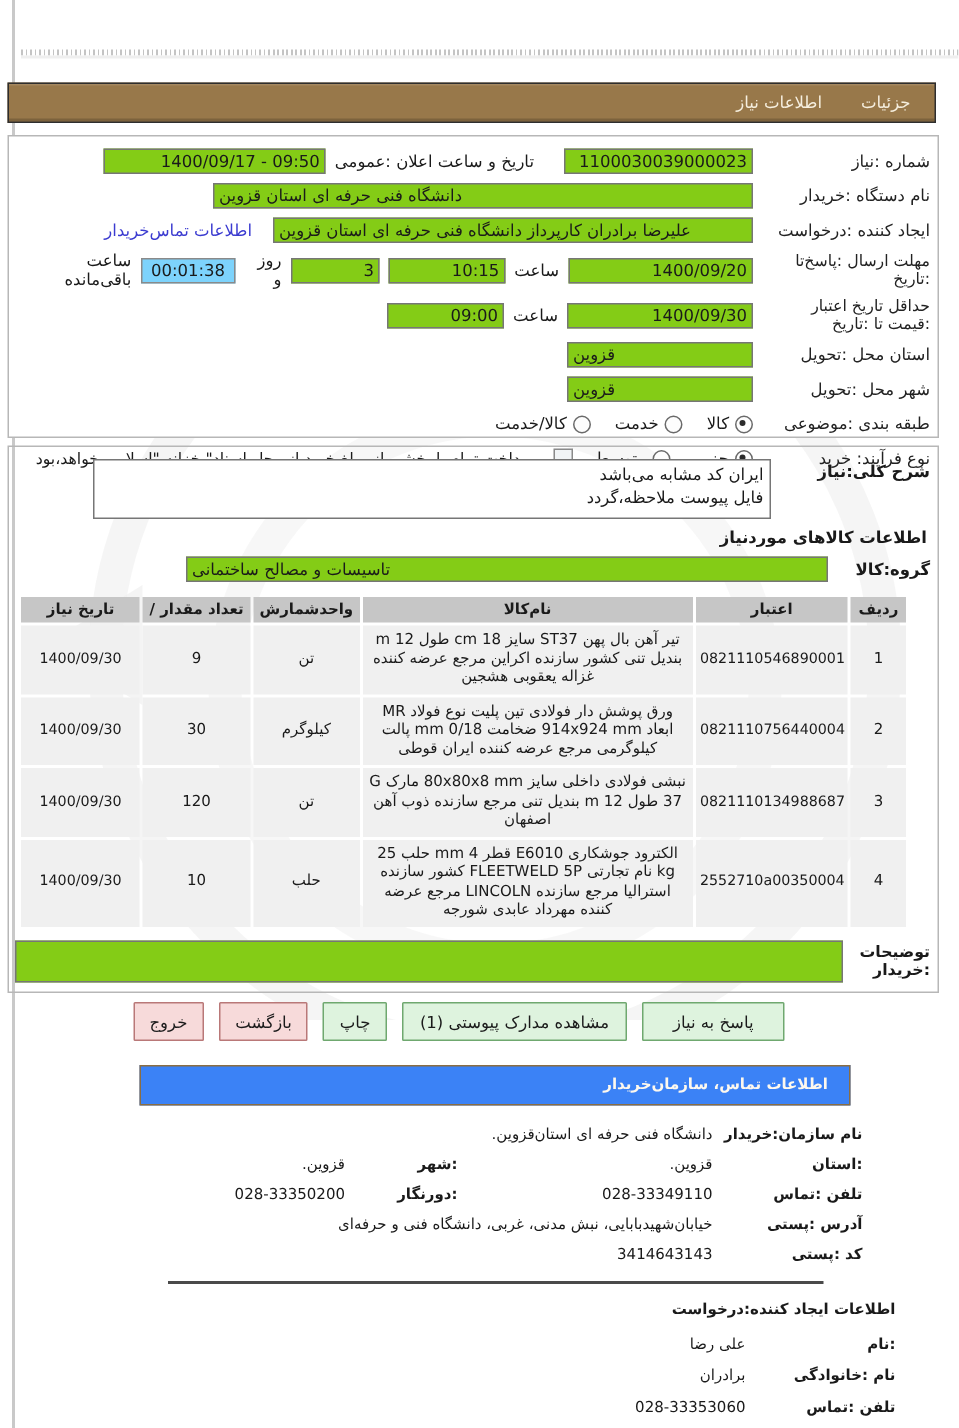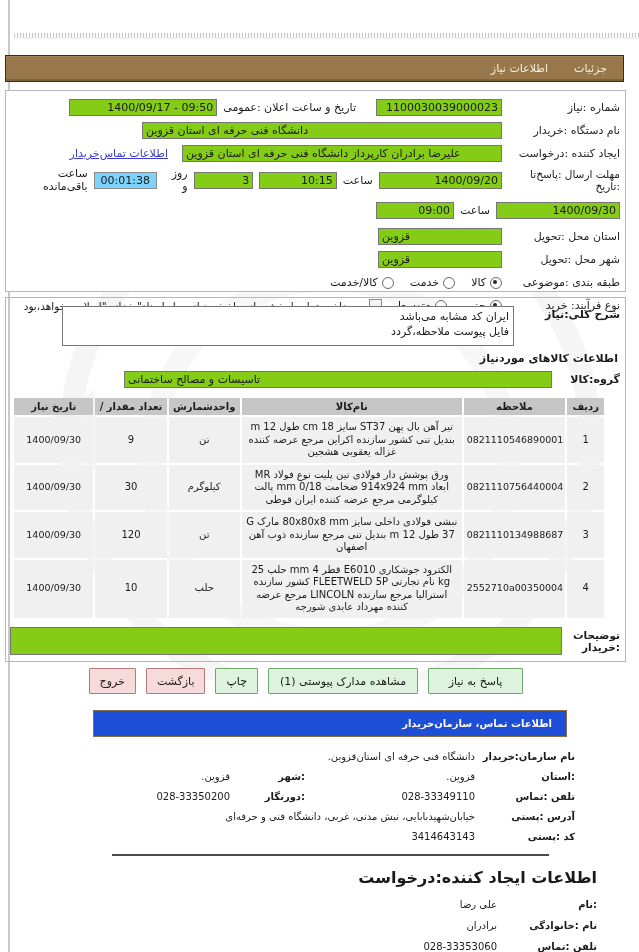--- a/index.html
+++ b/index.html
@@ -26,21 +26,21 @@
   .box{position:absolute;right:13px;left:5px;border:1px solid #b7b7b7;background:#fff;}
   .box1{top:90px;height:202px;padding:7px 5px 0 4px;box-sizing:border-box;}
   .box2{top:297px;min-height:360px;padding:8px 5px 6px 4px;box-sizing:border-box;background:transparent;}
 
   .frow{display:flex;align-items:center;gap:6px;margin-bottom:4px;min-height:19px;}
   .lbl{width:112px;flex:0 0 112px;text-align:right;color:#222;}
   .lbl.two{line-height:12px;font-size:10.5px;}
   .inp{height:15px;border:1px solid #767676;background:#84cc16;padding:0 3px;
     display:flex;align-items:center;justify-content:flex-end;overflow:hidden;white-space:nowrap;}
   .inp.ltr{direction:ltr;}
-  .link{color:#3b3bd0;cursor:pointer;text-decoration:underline;}
+  .link{color:#3b3bd0;cursor:pointer;}
   .count{height:15px;border:1px solid #8a8a8a;background:#7dd3fc;padding:0 6px;
     display:flex;align-items:center;direction:ltr;}
   .radio{width:10px;height:10px;border:1px solid #6a6a6a;border-radius:50%;background:#fdfdfd;
     display:inline-block;position:relative;flex:0 0 10px;}
   .radio.sel::after{content:'';position:absolute;left:2px;top:2px;width:4px;height:4px;
     border-radius:50%;background:#2a2a2a;}
   .chk{width:11px;height:11px;border:1px solid #8a8a8a;background:#f1f4f6;display:inline-block;flex:0 0 11px;}
   .opt{display:flex;align-items:center;gap:4px;text-align:right;}
 
   .sec-title{font-weight:bold;margin:6px 2px 6px 0;}
@@ -69,31 +69,31 @@
   
   .btnbar{position:absolute;top:668px;right:116px;left:0;display:flex;gap:10px;align-items:center;}
   .btn{height:20px;border:1px solid #6fa86f;background:#def3de;border-radius:1px;
     display:flex;align-items:center;justify-content:center;padding:12px 10px;font-size:11px;cursor:pointer;
     font-family:inherit;color:#1a1a1a;}
   .btn.pink{border-color:#b97878;background:#f7dada;}
   .btn.b-reply{min-width:95px;} .btn.b-attach{min-width:150px;}
 
   
   .footer{position:absolute;top:710px;right:0;left:0;font-size:10px;}
-  .fbar{margin:0 72px 14px 93px;height:25px;background:#1d4ed8;border:1px solid #8a6d42;
+  .fbar{margin:0 72px 14px 93px;height:25px;background:#3b82f6;border:1px solid #8a6d42;
     color:#fdf8ee;font-weight:bold;display:flex;align-items:center;padding:0 14px;}
   .fgrid{display:grid;grid-template-columns:100px 170px 75px auto;margin:0 64px 0 40px;
     row-gap:9px;align-items:center;}
   .fgrid .fl{font-weight:bold;text-align:right;}
   .fgrid .fv{text-align:right;}
   .fv.num{direction:ltr;text-align:right;}
   .divider{height:2px;background:#4a4a4a;margin:12px 90px 12px 112px;}
   .cgrid{display:grid;grid-template-columns:100px 190px;margin:0 42px 0 40px;row-gap:10px;}
   .cgrid .fl{font-weight:bold;text-align:right;}
-  .ctitle{font-weight:bold;margin:0 42px 12px 0;font-size:16px;}
+  .ctitle{font-weight:bold;margin:0 42px 12px 0;font-size:10px;}
 </style>
 </head>
 <body>
 
 <div class="left-line"></div>
 <div class="dotted-strip"></div>
 
 <svg class="watermark" viewBox="0 0 639 390">
   <g fill="none" stroke="#dcdcdc" stroke-width="22">
     <circle cx="330" cy="150" r="260" opacity="0.5"></circle>
@@ -127,20 +127,21 @@
     <span class="lbl two"><span>مهلت ارسال :پاسخ‌تا</span><br><span>:تاریخ</span></span>
     <span class="inp ltr" style="width:116px">1400/09/20</span>
     <span>ساعت</span>
     <span class="inp ltr" style="width:70px">10:15</span>
     <span class="inp ltr" style="width:52px">3</span>
     <span>روز و</span>
     <span class="count">00:01:38</span>
     <span>ساعت باقی‌مانده</span>
   </div>
   <div class="frow" style="min-height:26px">
+    <span class="lbl two"><span>حداقل تاریخ اعتبار</span><br><span>:قیمت تا :تاریخ</span></span>
     <span class="inp ltr" style="width:116px">1400/09/30</span>
     <span>ساعت</span>
     <span class="inp ltr" style="width:70px">09:00</span>
   </div>
   <div class="frow">
     <span class="lbl">استان محل :تحویل</span>
     <span class="inp" style="width:116px">قزوین</span>
   </div>
   <div class="frow">
     <span class="lbl">شهر محل :تحویل</span>
@@ -192,21 +193,21 @@
       <col class="c-row">
         <col class="c-code">
         <col class="c-name">
       <col class="c-unit">
         <col class="c-qty">
         <col class="c-date">
     </colgroup>
     <thead>
         <tr>
           <th>ردیف</th>
-          <th>ملاحظه</th>
+          <th>اعتبار</th>
           <th>نام‌کالا</th>
           <th>واحدشمارش</th>
           <th>تعداد مقدار /</th>
           <th>تاریخ نیاز</th>
         </tr>
       </thead>
     <tbody>
         <tr>
           <td>1</td>
           <td dir="ltr" class="code">0821110546890001</td>

